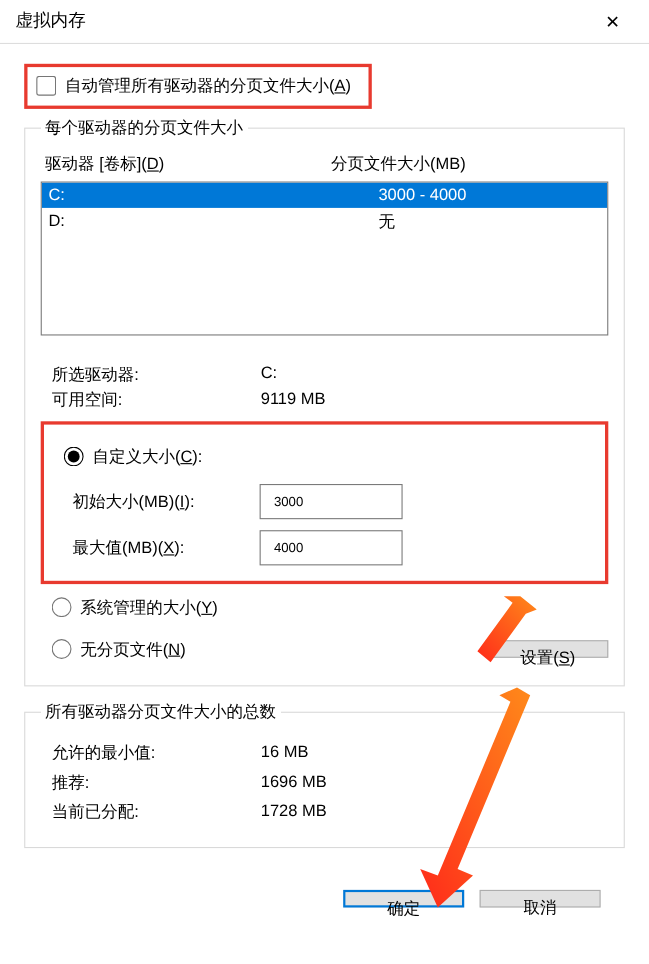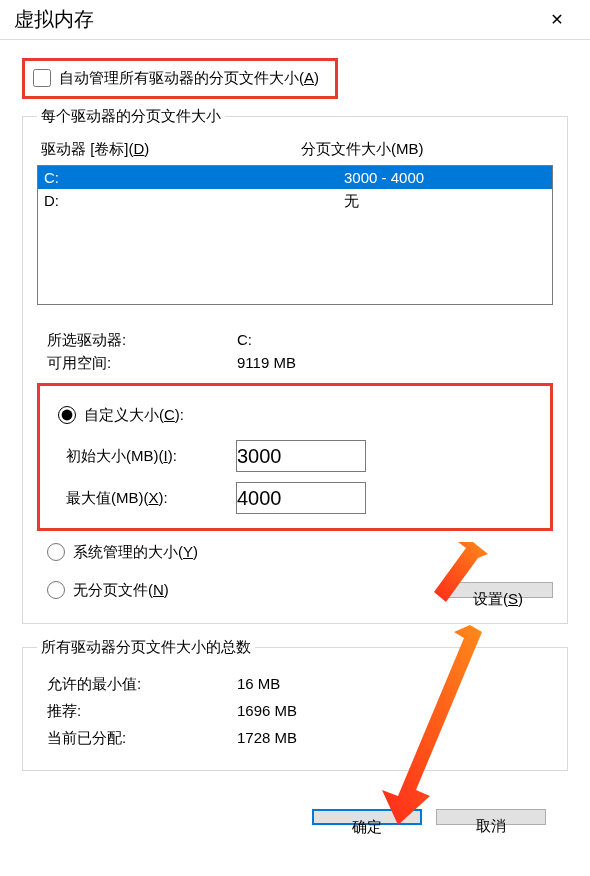--- a/index.html
+++ b/index.html
@@ -15,21 +15,21 @@
   }
   .titlebar {
     height: 40px;
     border-bottom: 1px solid #ddd;
     display: flex;
     align-items: center;
     padding: 0 10px 0 14px;
     justify-content: space-between;
     background: #fff;
   }
-  .titlebar .title { font-size: 20px; }
+  .titlebar .title { font-size: 16px; }
   .close-btn {
     width: 46px;
     height: 32px;
     display: flex;
     align-items: center;
     justify-content: center;
     font-size: 16px;
     color: #000;
   }
   .content {
@@ -108,22 +108,22 @@
   .size-row {
     display: flex;
     align-items: center;
     margin: 10px 0 4px 18px;
   }
   .size-row .lbl { flex: 0 0 170px; }
   .size-input {
     width: 130px;
     height: 32px;
     border: 1px solid #7a7a7a;
-    padding: 2px 0;
-    font-size: 20px;
+    padding: 2px 12px;
+    font-size: 12px;
     font-family: inherit;
   }
   .set-row {
     display: flex;
     align-items: center;
     justify-content: space-between;
   }
   .btn {
     min-width: 110px;
     height: 16px;

